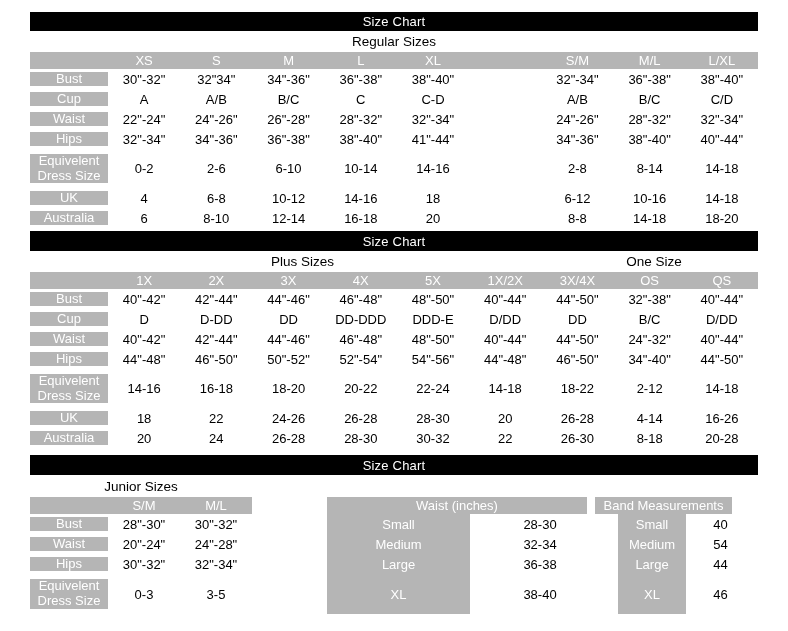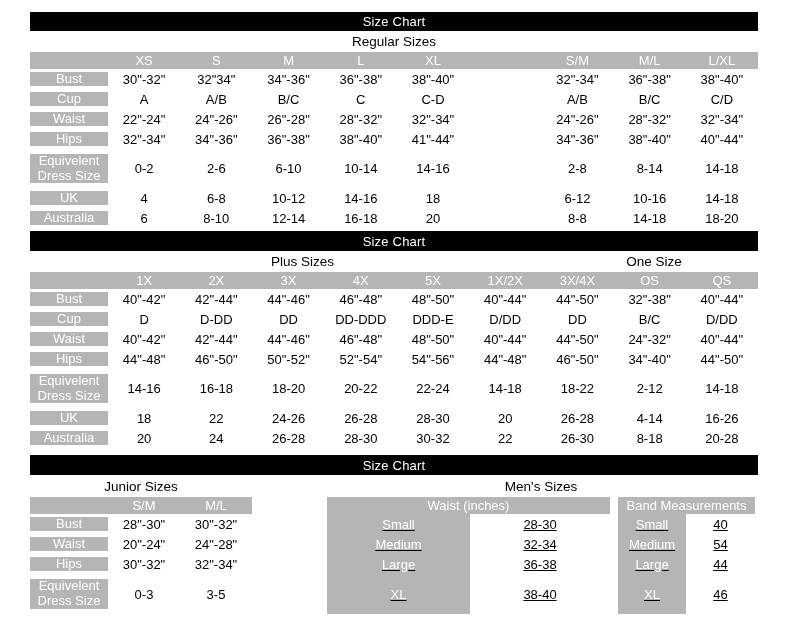--- a/index.html
+++ b/index.html
@@ -39,24 +39,24 @@
 
   
   .sec3-titles { display:flex; height:22px; align-items:center; font-size:13.5px; }
   .jr-title   { width:222px; text-align:center; }
   .mens-title { width:428px; margin-left:75px; text-align:center; }
   .sec3-body { display:flex; align-items:flex-start; }
   .junior { width:222px; }
   .junior .trow.tall { height:40px; }
   .mens-table { width:428px; margin-left:75px; }
   .mhead { display:flex; height:17px; color:var(--head-text,#fff); font-size:13px; }
-  .mwhead { width:283px; background:var(--head-bg,#b5b5b5); line-height:17px; text-align:center; }
+  .mwhead { width:260px; background:var(--head-bg,#b5b5b5); line-height:17px; text-align:center; }
   .mbhead { width:137px; background:var(--head-bg,#b5b5b5); line-height:17px; text-align:center; }
   .mgap { width:8px; background:#fff; }
-  .mrow { display:flex; height:20px;text-decoration:underline; }
+  .mrow { display:flex; height:20px; }
   .mrow.tall { height:40px; }
   .mlbl, .blbl {
     background:var(--head-bg,#b5b5b5); color:var(--head-text,#fff);
     display:flex; align-items:center; justify-content:center; font-size:13px;
   }
   .mval, .bval {
     background:#fff; color:var(--value-text,#000);
     display:flex; align-items:center; justify-content:center; font-size:13px;
   }
   .mlbl { width:143px; }
@@ -306,21 +306,20 @@
           <div class="dcell">20-28</div>
         </div>
       </div>
     </div>
 
   <div class="bar bar3">
     <span>Size Chart</span>
   </div>
   <div class="sec3-titles">
     <span class="jr-title">Junior Sizes</span>
-    <span class="mens-title">Men's Sizes</span>
   </div>
   <div class="sec3-body">
     <div class="table junior">
         <div class="thead">
           <div class="lspace"></div>
           <div class="hcell">S/M</div>
           <div class="hcell">M/L</div>
         </div>
         <div class="trow">
           <div class="lbl">Bust</div>

